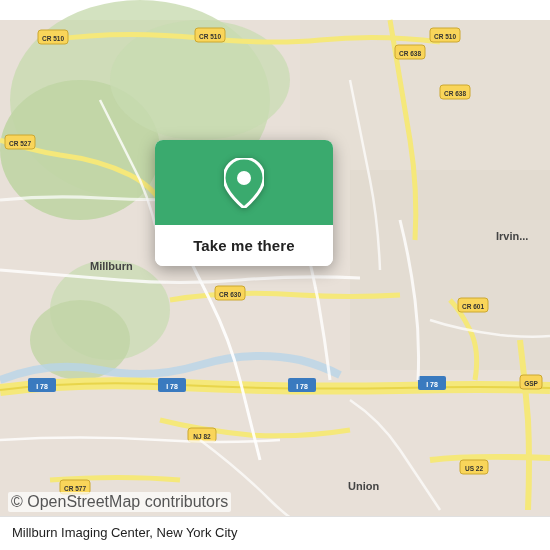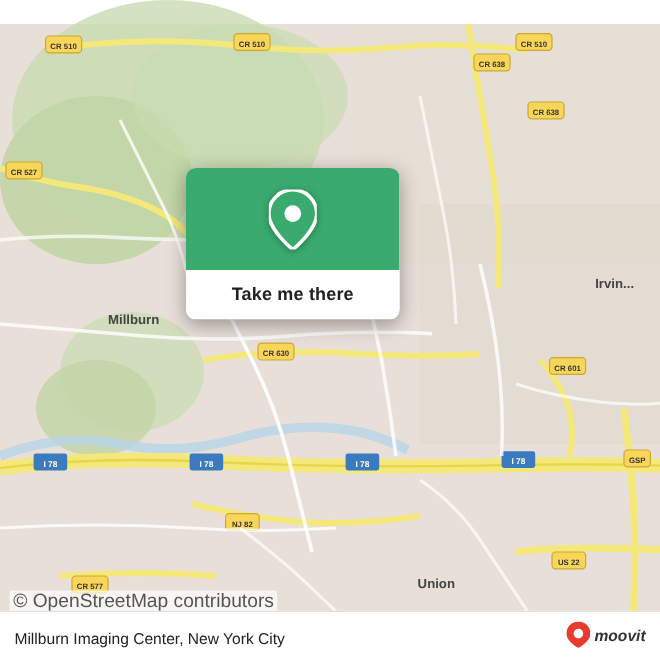--- a/index.html
+++ b/index.html
@@ -77,21 +77,21 @@
     #bottom-bar {
       position: absolute;
       bottom: 0;
       left: 0;
       right: 0;
       background: white;
       padding: 8px 12px 10px;
       border-top: 1px solid #e0e0e0;
       z-index: 10;
       display: flex;
-      align-items: flex-end;
+      align-items: flex-start;
       justify-content: space-between;
     }
 
     #location-title {
       font-size: 13px;
       font-weight: 500;
       color: #222;
     }
 
     
@@ -226,23 +226,15 @@
     </div>
   </div>
 
   <div id="attribution">
     <span>© OpenStreetMap contributors</span>
   </div>
 
   <div id="bottom-bar">
     <span id="location-title">Millburn Imaging Center, New York City</span>
 
-    <div id="moovit-logo">
-
-      <svg width="20" height="22" viewBox="0 0 20 22">
-        <path d="M10 0 C4.5 0 0 4.5 0 10 C0 17 10 22 10 22 C10 22 20 17 20 10 C20 4.5 15.5 0 10 0Z" fill="#e63c2f"></path>
-        <circle cx="10" cy="10" r="4" fill="white"></circle>
-      </svg>
-      <span id="moovit-text">moovit</span>
-    </div>
   </div>
 
 </div>
 
 </body></html>

